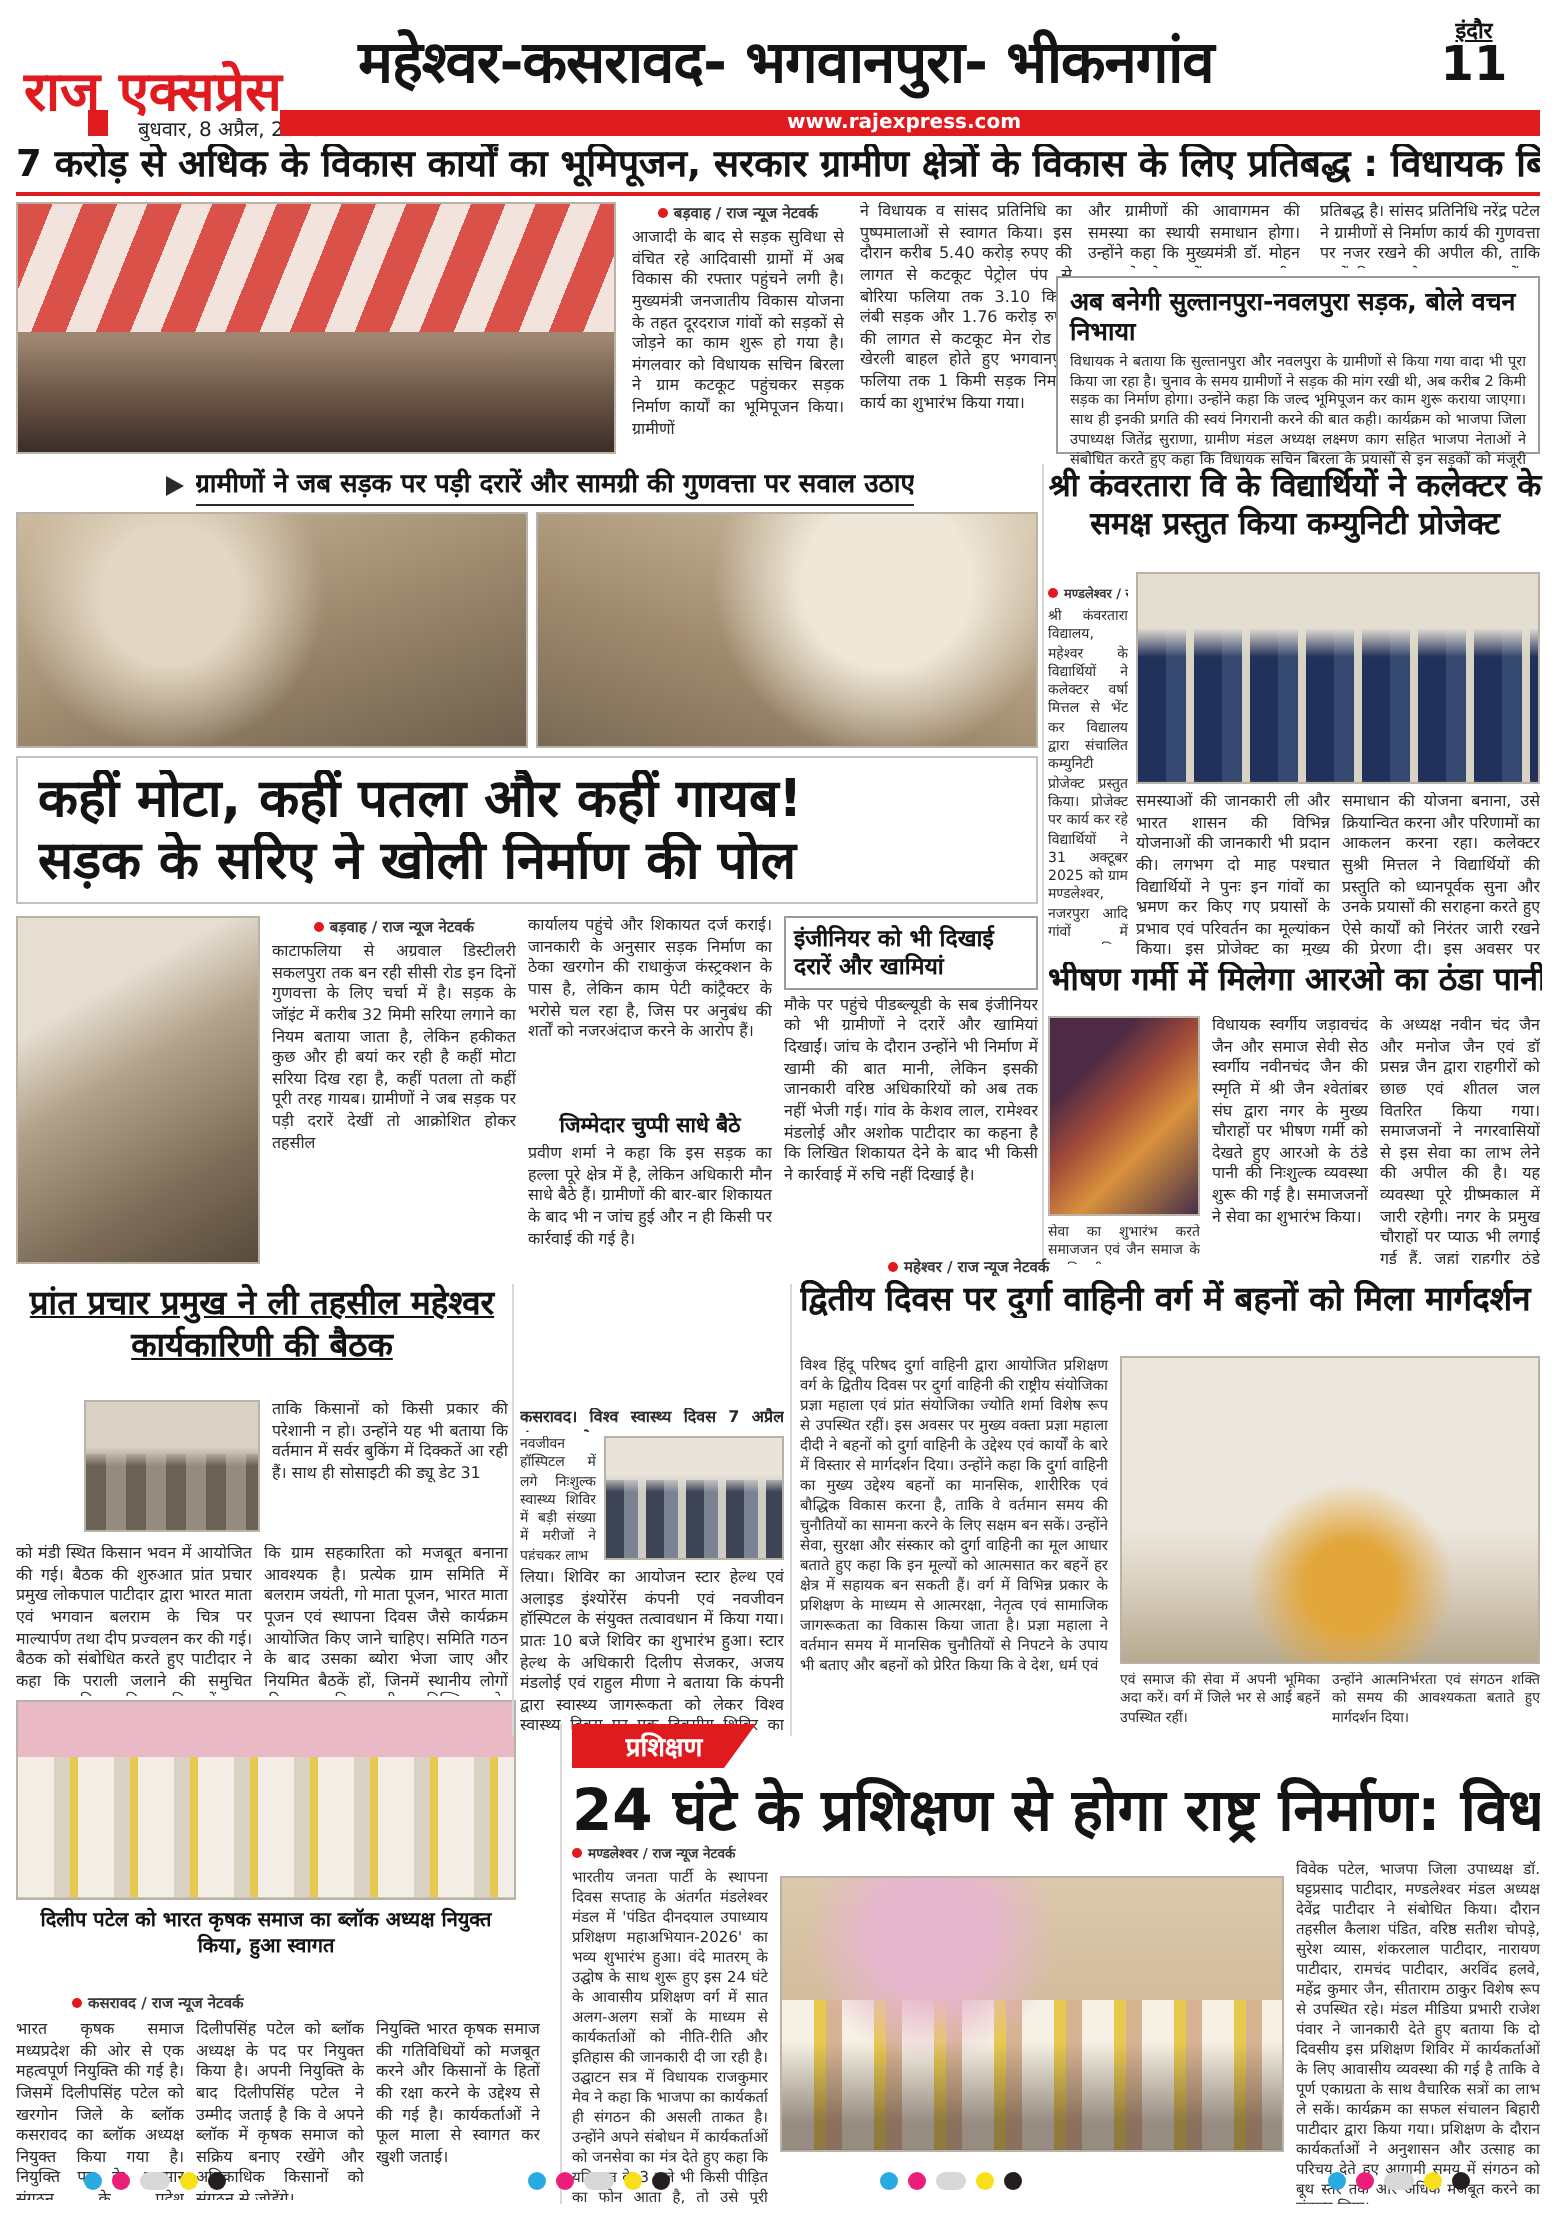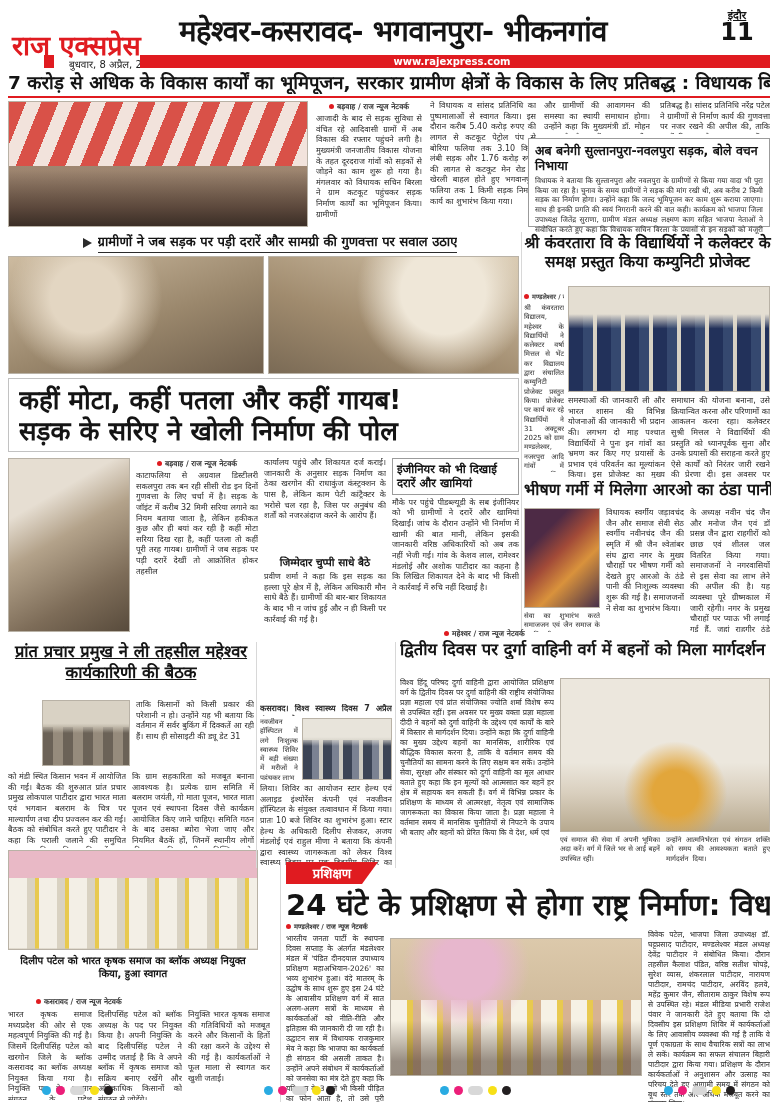--- a/index.html
+++ b/index.html
@@ -190,21 +190,21 @@
   <div class="abs hl" style="left:400px;top:640px;width:370px;font-size:16.5px;white-space:nowrap;overflow:hidden;">द्वितीय दिवस पर दुर्गा वाहिनी वर्ग में बहनों को मिला मार्गदर्शन</div>
   <div class="abs" style="left:408px;top:628px;width:160px;margin-left:36px;">
     <div class="byline" style="justify-content:flex-start;">
         <span class="dot"></span>
         <span>महेश्वर / राज न्यूज नेटवर्क</span>
       </div>
   </div>
   <div class="abs jtext" style="left:400px;top:678px;width:154px;height:188px;font-size:7.5px;">विश्व हिंदू परिषद दुर्गा वाहिनी द्वारा आयोजित प्रशिक्षण वर्ग के द्वितीय दिवस पर दुर्गा वाहिनी की राष्ट्रीय संयोजिका प्रज्ञा महाला एवं प्रांत संयोजिका ज्योति शर्मा विशेष रूप से उपस्थित रहीं। इस अवसर पर मुख्य वक्ता प्रज्ञा महाला दीदी ने बहनों को दुर्गा वाहिनी के उद्देश्य एवं कार्यों के बारे में विस्तार से मार्गदर्शन दिया। उन्होंने कहा कि दुर्गा वाहिनी का मुख्य उद्देश्य बहनों का मानसिक, शारीरिक एवं बौद्धिक विकास करना है, ताकि वे वर्तमान समय की चुनौतियों का सामना करने के लिए सक्षम बन सकें। उन्होंने सेवा, सुरक्षा और संस्कार को दुर्गा वाहिनी का मूल आधार बताते हुए कहा कि इन मूल्यों को आत्मसात कर बहनें हर क्षेत्र में सहायक बन सकती हैं। वर्ग में विभिन्न प्रकार के प्रशिक्षण के माध्यम से आत्मरक्षा, नेतृत्व एवं सामाजिक जागरूकता का विकास किया जाता है। प्रज्ञा महाला ने वर्तमान समय में मानसिक चुनौतियों से निपटने के उपाय भी बताए और बहनों को प्रेरित किया कि वे देश, धर्म एवं</div>
   <div class="abs photo ph-durga" style="left:560px;top:678px;width:210px;height:154px;"></div>
   <div class="abs jtext" style="left:560px;top:836px;width:100px;height:30px;font-size:7px;">एवं समाज की सेवा में अपनी भूमिका अदा करें। वर्ग में जिले भर से आईं बहनें उपस्थित रहीं।</div>
-  <div class="abs jtext" style="left:666px;top:836px;width:104px;height:30px;font-size:7px;font-family:Liberation Mono, monospace;">उन्होंने आत्मनिर्भरता एवं संगठन शक्ति को समय की आवश्यकता बताते हुए मार्गदर्शन दिया।</div>
+  <div class="abs jtext" style="left:666px;top:836px;width:104px;height:30px;font-size:7px;">उन्होंने आत्मनिर्भरता एवं संगठन शक्ति को समय की आवश्यकता बताते हुए मार्गदर्शन दिया।</div>
 
   <div class="abs vrule" style="left:280px;top:862px;height:240px;"></div>
   <div class="abs label-red" style="left:286px;top:862px;width:92px;height:22px;">प्रशिक्षण</div>
   <div class="abs hl center" style="left:286px;top:888px;width:484px;font-size:29px;white-space:nowrap;overflow:hidden;">24 घंटे के प्रशिक्षण से होगा राष्ट्र निर्माण: विधायक मेव</div>
   <div class="abs" style="left:286px;top:922px;width:98px;height:180px;">
     <div class="byline" style="justify-content:flex-start;font-size:6.8px;">
         <span class="dot"></span>
         <span>मण्डलेश्वर / राज न्यूज नेटवर्क</span>
       </div>
     <div class="jtext" style="height:168px;font-size:7.5px;">भारतीय जनता पार्टी के स्थापना दिवस सप्ताह के अंतर्गत मंडलेश्वर मंडल में 'पंडित दीनदयाल उपाध्याय प्रशिक्षण महाअभियान-2026' का भव्य शुभारंभ हुआ। वंदे मातरम् के उद्घोष के साथ शुरू हुए इस 24 घंटे के आवासीय प्रशिक्षण वर्ग में सात अलग-अलग सत्रों के माध्यम से कार्यकर्ताओं को नीति-रीति और इतिहास की जानकारी दी जा रही है। उद्घाटन सत्र में विधायक राजकुमार मेव ने कहा कि भाजपा का कार्यकर्ता ही संगठन की असली ताकत है। उन्होंने अपने संबोधन में कार्यकर्ताओं को जनसेवा का मंत्र देते हुए कहा कि यदि रात के 3 बजे भी किसी पीड़ित का फोन आता है, तो उसे पूरी संवेदनशीलता के साथ सुनकर उसकी समस्या का समाधान करना है। एक</div>

